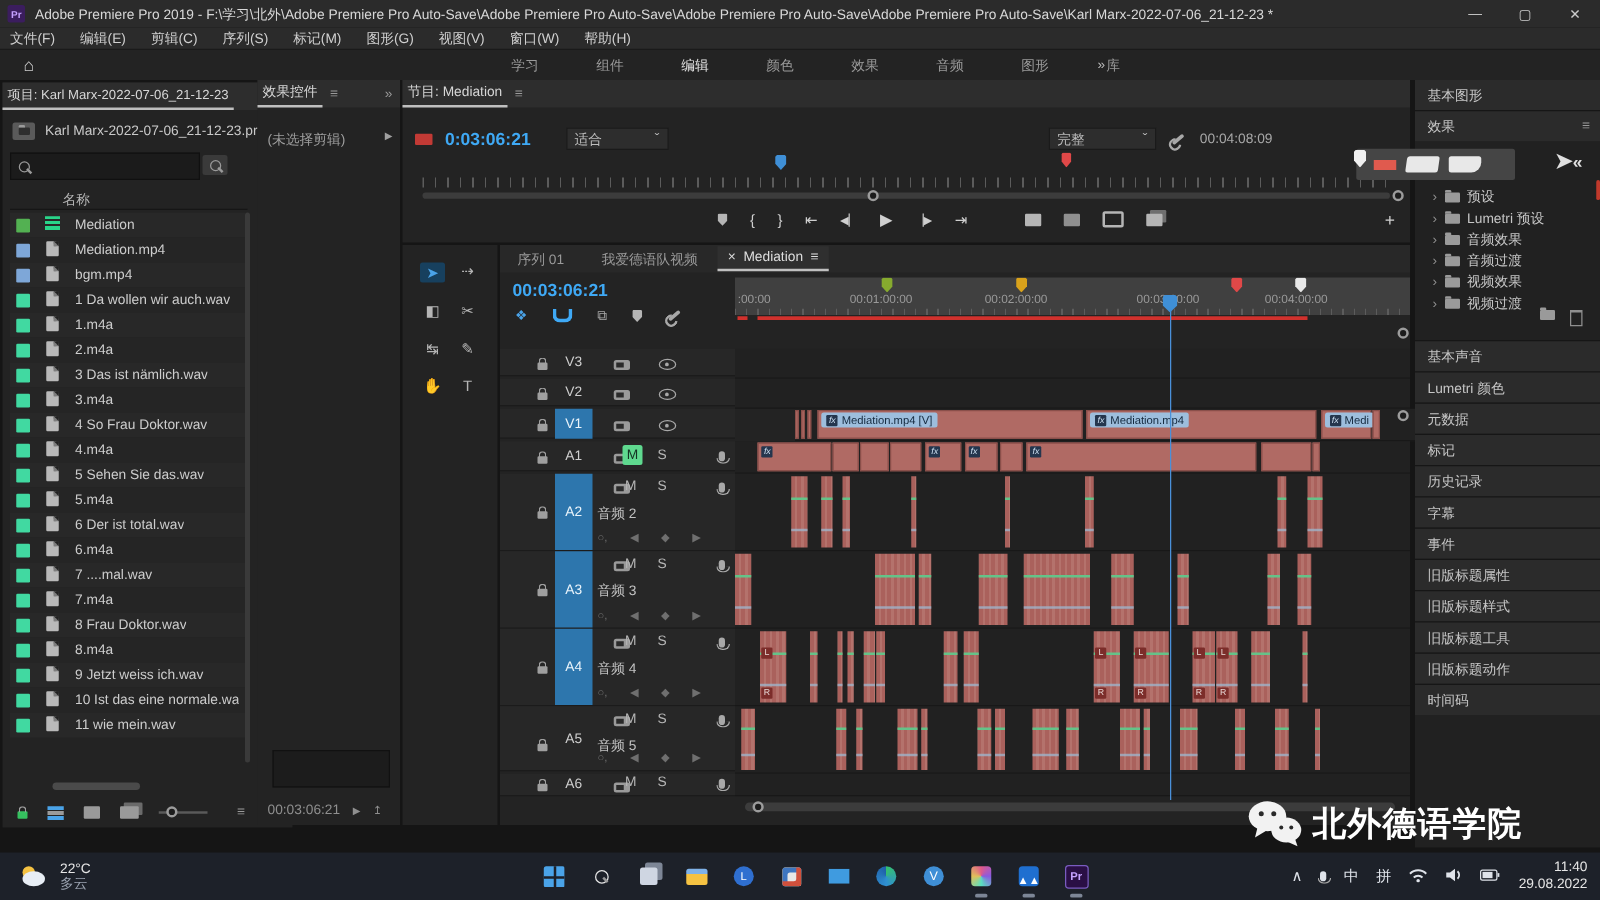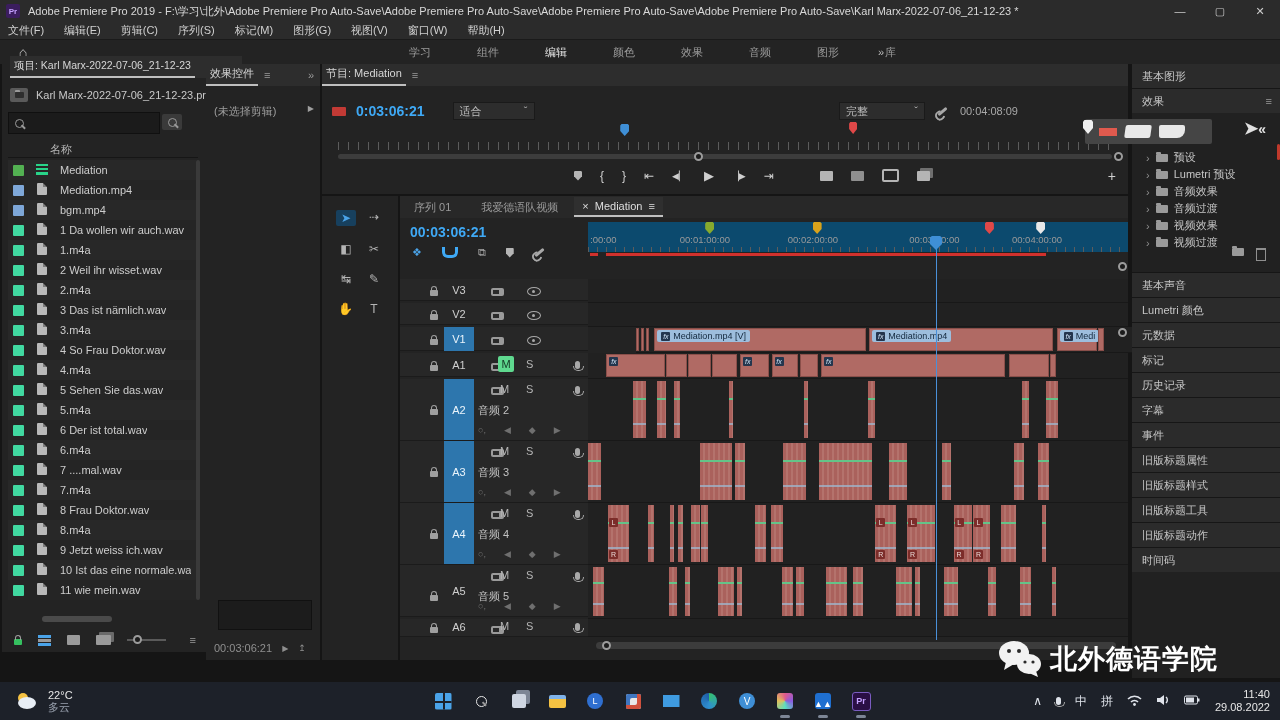--- a/index.html
+++ b/index.html
@@ -123,21 +123,21 @@
         <span class="wtab active">编辑</span>
         <span class="wtab">颜色</span>
         <span class="wtab">效果</span>
         <span class="wtab">音频</span>
         <span class="wtab">图形</span>
         <span class="wtab">库</span>
       </div>
     <span class="wsmore">»</span>
   </div>
 
-  <div class="abs panel" style="left:2px;top:56px;width:232px;height:596px;padding-left:8px;">
+  <div class="abs panel" style="left:2px;top:66px;width:232px;height:596px;">
     <div class="ptab">
       <span class="tlabel" style="font-size:10.5px;">项目: Karl Marx-2022-07-06_21-12-23</span>
       <span class="ovfl">»</span>
     </div>
     <div class="abs" style="left:8px;top:32px;display:flex;align-items:center;gap:8px;">
       <span style="width:18px;height:14px;background:#5a5a5a;border-radius:2px;display:flex;align-items:center;justify-content:center;">
           <span class="ic-folder" style="background:#2e2e2e;width:9px;height:6px;"></span>
         </span>
       <span style="color:#c9c9c9;">Karl Marx-2022-07-06_21-12-23.prproj</span>
     </div>
@@ -173,25 +173,20 @@
           <span style="width:20px;text-align:center;"><span class="icslot file ic-file"></span></span>
           <span class="nm">1 Da wollen wir auch.wav</span>
         </div>
 
         <div class="prow">
           <span class="chip" style="background: rgb(65, 217, 161);"></span>
           <span style="width:20px;text-align:center;"><span class="icslot file ic-file"></span></span>
           <span class="nm">1.m4a</span>
         </div>
 
-        <div class="prow">
-          <span class="chip" style="background: rgb(65, 217, 161);"></span>
-          <span style="width:20px;text-align:center;"><span class="icslot file ic-file"></span></span>
-          <span class="nm">2 Weil ihr wisset.wav</span>
-        </div>
 
         <div class="prow">
           <span class="chip" style="background: rgb(65, 217, 161);"></span>
           <span style="width:20px;text-align:center;"><span class="icslot file ic-file"></span></span>
           <span class="nm">2.m4a</span>
         </div>
 
         <div class="prow">
           <span class="chip" style="background: rgb(65, 217, 161);"></span>
           <span style="width:20px;text-align:center;"><span class="icslot file ic-file"></span></span>
@@ -499,21 +494,21 @@
 
     <div class="trackrow" style="top:423px;height:18px;">
       <span class="ic-lock abs" style="left:30px;top:4px;"></span>
       <span class="tid" style="top:2px;">A6</span>
       <span class="ic-patch abs" style="left:80px;top:5px;"></span>
       <span class="abs" style="left:100px;top:1px;color:#b5b5b5;">M</span>
       <span class="abs" style="left:126px;top:1px;color:#b5b5b5;">S</span>
       <span class="ic-mic abs" style="left:148px;top:2px;"></span>
     </div>
 
-    <div class="abs" style="left:188px;top:26px;width:540px;height:30px;background:#0c4a6e;">
+    <div class="abs" style="left:188px;top:26px;width:540px;height:30px;background:#404040;">
       <div>
 
       <span class="abs" style="top: 12px; color: rgb(154, 154, 154); font-size: 9.5px; left: 0.4%;">:00:00</span>
           <span class="abs" style="top: 12px; color: rgb(154, 154, 154); font-size: 9.5px; left: 17%;">00:01:00:00</span>
           <span class="abs" style="top: 12px; color: rgb(154, 154, 154); font-size: 9.5px; left: 37%;">00:02:00:00</span>
           <span class="abs" style="top: 12px; color: rgb(154, 154, 154); font-size: 9.5px; left: 59.5%;">00:03:00:00</span>
           <span class="abs" style="top: 12px; color: rgb(154, 154, 154); font-size: 9.5px; left: 78.5%;">00:04:00:00</span>
         </div>
       <div class="abs" style="left:0;bottom:0;width:100%;height:5px;background:repeating-linear-gradient(to right,#5c5c5c 0 1px,transparent 1px 9px);"></div>
       <div>

